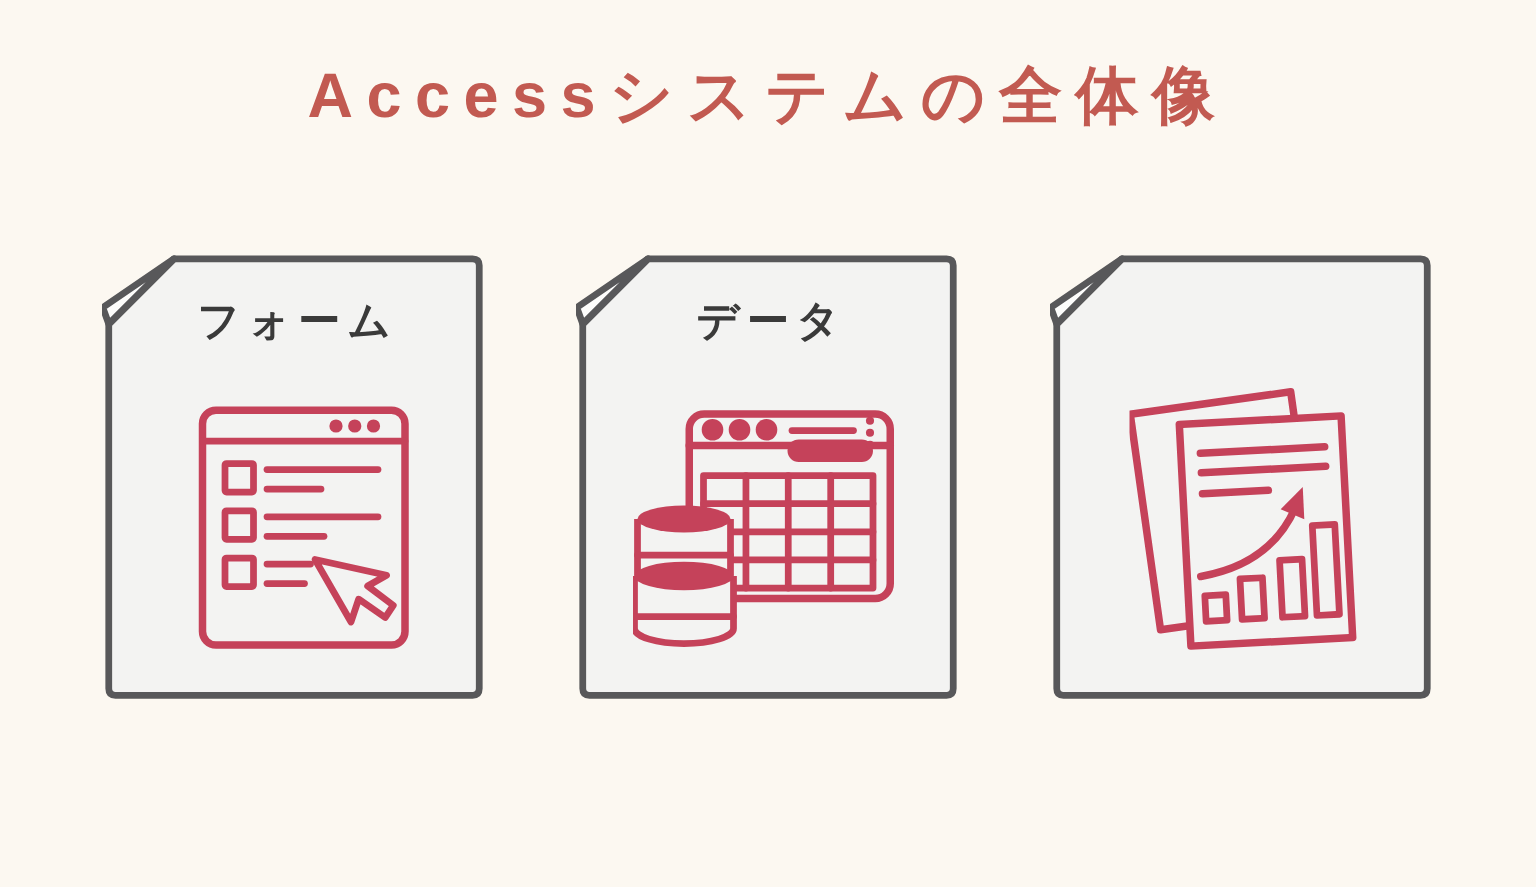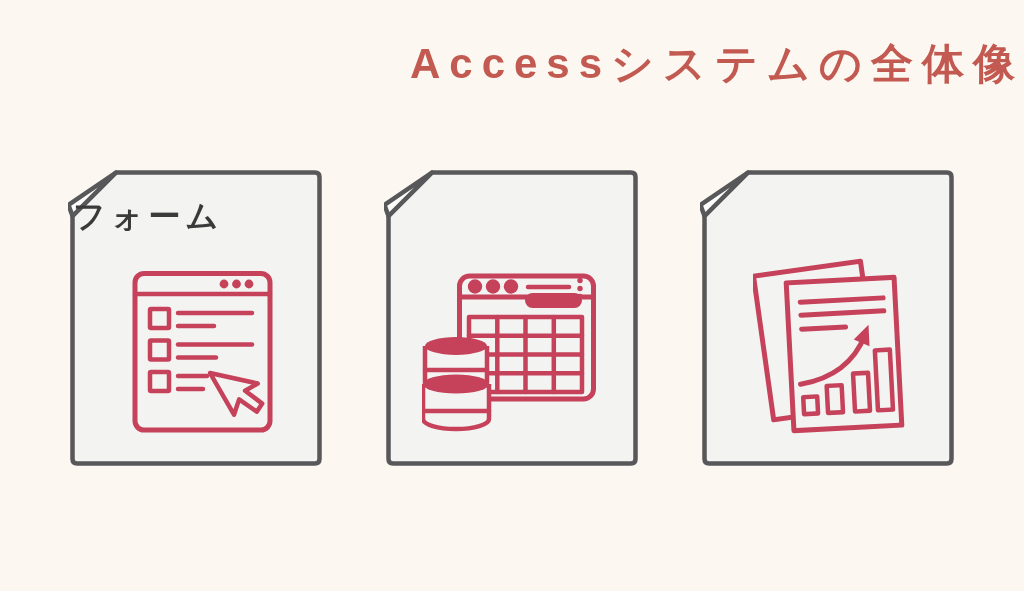--- a/index.html
+++ b/index.html
@@ -15,21 +15,21 @@
   html,body{width:1024px;height:591px;}
   body{
     background:var(--bg);
     font-family:"Liberation Sans","DejaVu Sans",sans-serif;
     position:relative;
     overflow:hidden;
   }
   .title{
     position:absolute;
     top:36px;left:0;width:100%;
-    text-align:right;
+    text-align:center;
     font-size:42px;
     font-weight:800;
     letter-spacing:9px;
     color:var(--title-red);
     white-space:nowrap;
   }
   .cards{
     position:absolute;
     top:168px;left:0;right:0;
     display:flex;
@@ -40,22 +40,22 @@
     position:relative;
     width:256px;height:300px;
   }
   .card .sheet-bg{
     position:absolute;inset:0;
     width:256px;height:300px;
   }
   .card .card-label{
     position:absolute;
     top:27px;left:0;width:100%;
-    text-align:left;
-    font-size:32px;
+    text-align:center;
+    font-size:28px;
     font-weight:700;
     letter-spacing:5px;
     text-indent:5px;
     color:var(--label);
     white-space:nowrap;
   }
   .card .icon{position:absolute;}
   .card-form   .icon{left:62px;top:101px;}
   .card-data   .icon{left:38px;top:103px;}
   .card-report .icon{left:53px;top:84px;}
@@ -98,20 +98,21 @@
       <path class="st" d="M48 120 H73"></path>
       <path class="oc" d="M80 104 L104 145.7 L109.1 130.4 L126.8 142.7 L132.2 134.6 L115.1 121.7 L127.7 114.5 Z"></path>
     </svg>
   </div>
 
   <div class="card card-data">
     <svg class="sheet-bg" viewBox="0 0 256 300">
       <path class="pg" d="M48 4.5 H247 Q251.5 4.5 251.5 9 V291 Q251.5 295.5 247 295.5 H9 Q4.5 295.5 4.5 291 V48 Z"></path>
       <path class="flap" d="M48 4.5 L0.5 37 L4.5 48 Z"></path>
     </svg>
+    <div class="card-label">データ</div>
     <svg class="icon" width="175" height="162" viewBox="0 0 175 162">
       <rect class="st5" x="37.5" y="5" width="134" height="123" rx="10"></rect>
       <path class="st5" d="M37.5 26 H171.5"></path>
       <circle class="fl" cx="53" cy="15.5" r="7.2"></circle>
       <circle class="fl" cx="71" cy="15.5" r="7.2"></circle>
       <circle class="fl" cx="89" cy="15.5" r="7.2"></circle>
       <path class="st" d="M106 16 H147"></path>
       <rect class="fl" x="103" y="22" width="57" height="15" rx="7.5"></rect>
       <circle class="fl" cx="158" cy="9.5" r="2.7"></circle>
       <circle class="fl" cx="158" cy="17.5" r="2.7"></circle>

